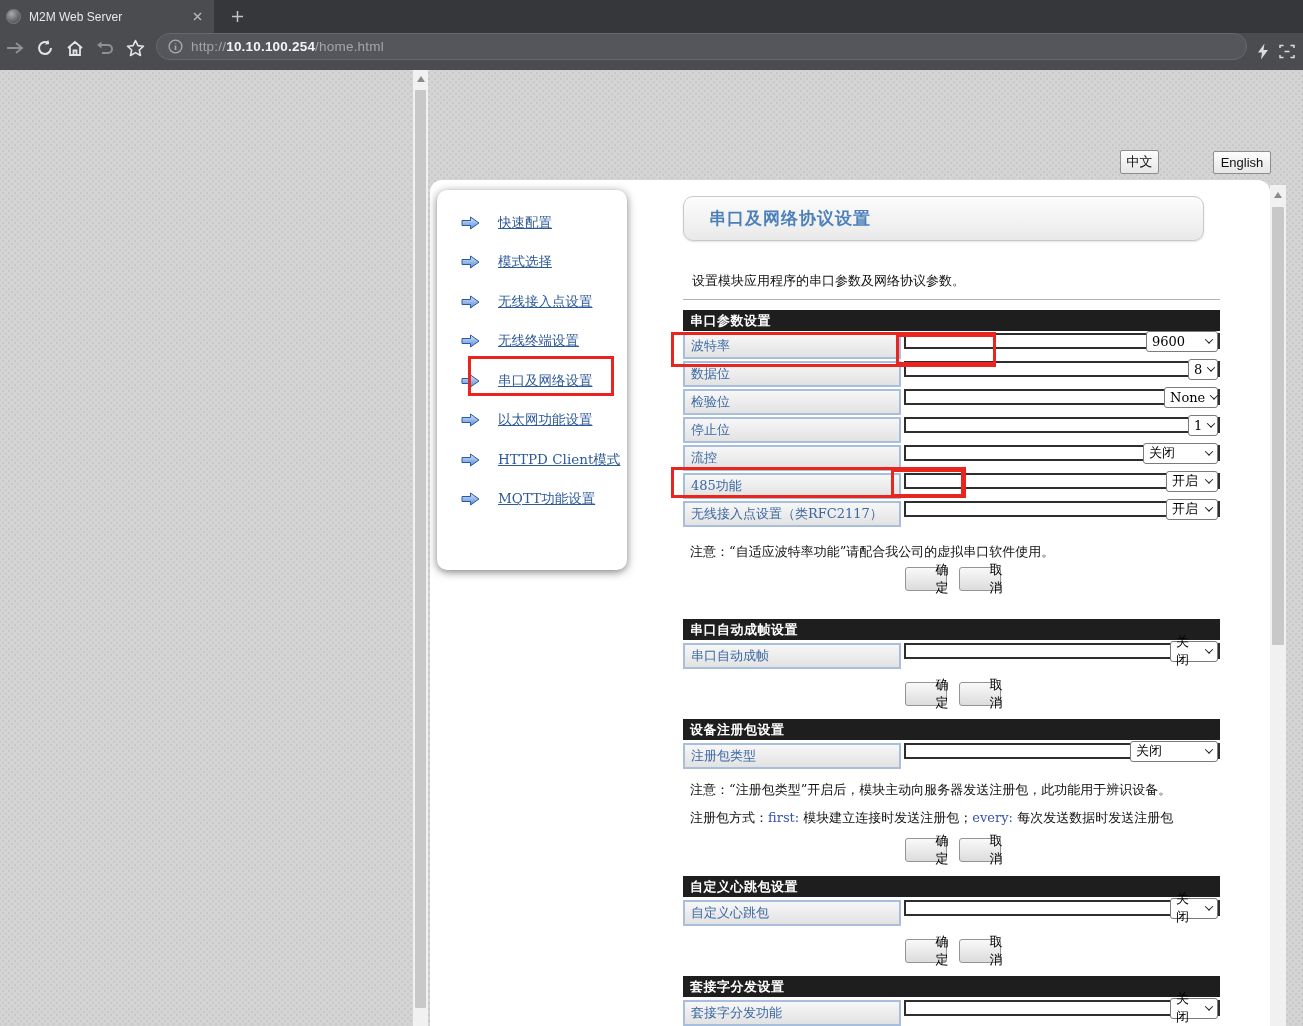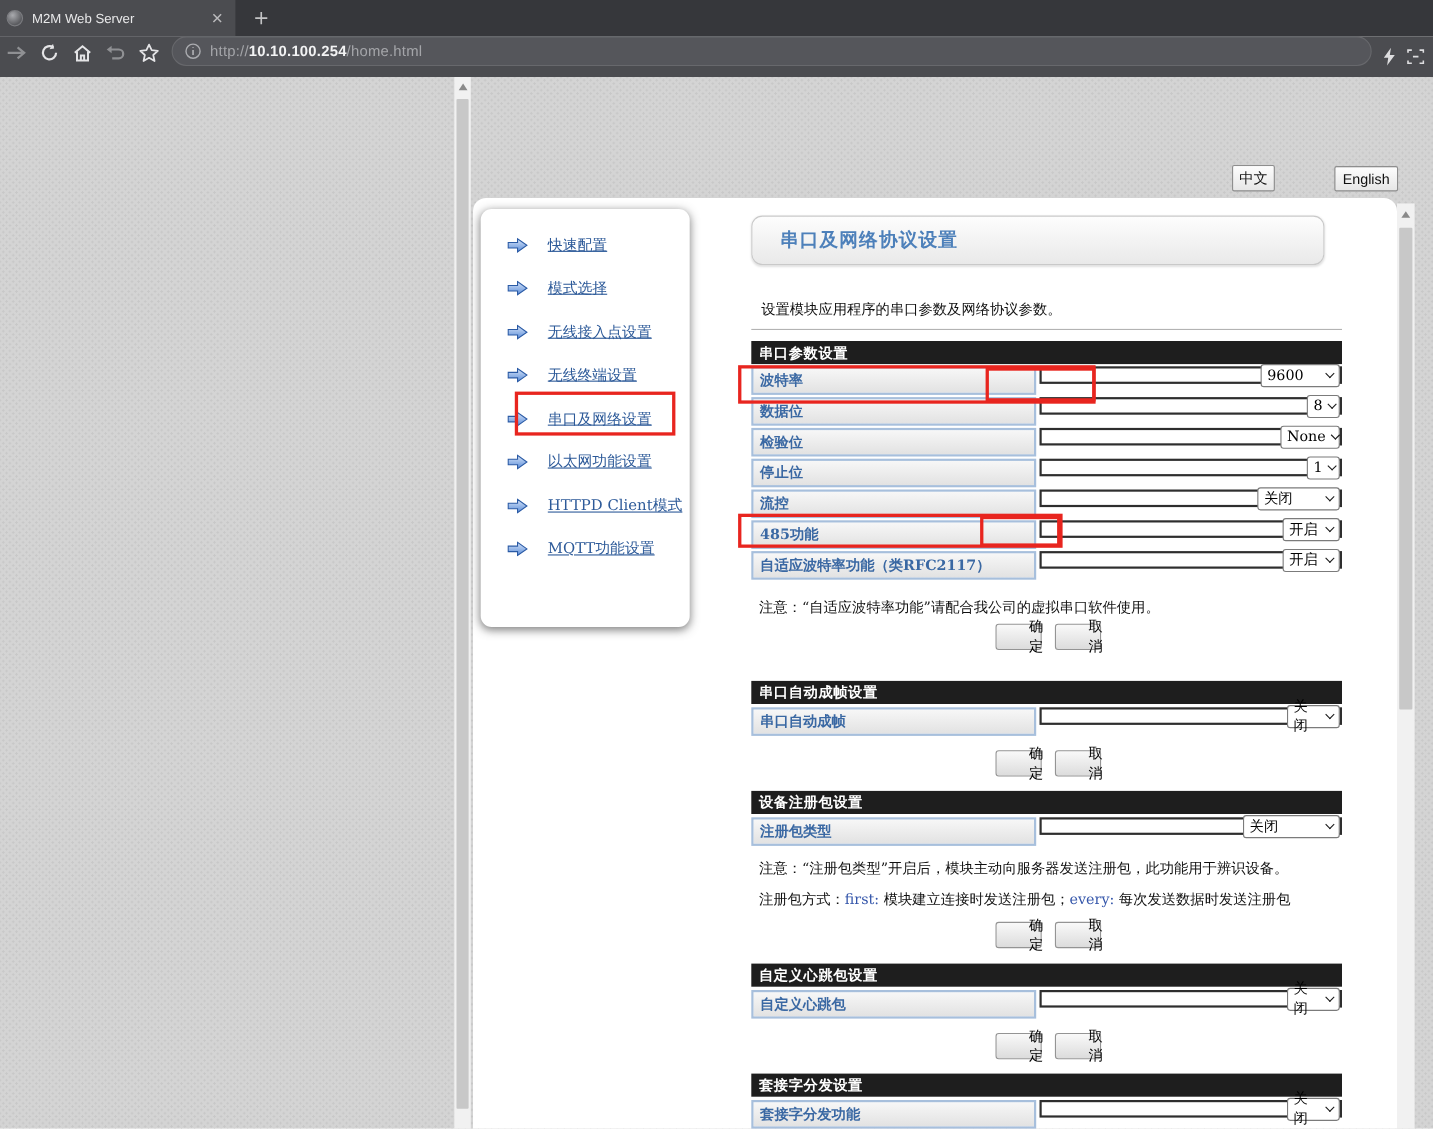--- a/index.html
+++ b/index.html
@@ -55,22 +55,22 @@
   .titlebox { width:521px; height:45px; border:1px solid #c9c9c9; border-radius:10px;
     background:linear-gradient(#fdfdfd,#e9e9e9); display:flex; align-items:center;
     box-shadow:0 1px 2px rgba(0,0,0,.12); }
   .titlebox span { margin-left:25px; font-size:17px; font-weight:bold; color:#4d80ba; letter-spacing:1px; }
   .subtitle { margin-top:31px; margin-left:9px; font-size:13px; color:#111; }
   .rule { margin-top:9px; border:0; border-top:1px solid #b3b3b3; width:537px; }
 
   .secheader { margin-top:9px; height:21px; background:#1e1e1e; color:#fff; font-size:13px; font-weight:bold;
     display:flex; align-items:center; padding-left:7px; letter-spacing:.5px; }
   .row { display:flex; gap:3px; margin-top:2px; }
-  .cell-label { width:259px; height:26px; border:2px solid #a7bfdc; background:linear-gradient(#f7f7f7,#e2e2e2);
-    color:#3a68a3; font-weight:bold; font-size:13px; display:flex; align-items:center; padding-left:6px; }
+  .cell-label { width:218px; height:26px; border:2px solid #a7bfdc; background:linear-gradient(#f7f7f7,#e2e2e2);
+    color:#3a68a3; font-weight:normal; font-size:13px; display:flex; align-items:center; padding-left:6px; }
   .cell-value { flex:1; height:16px; border:2px solid #2e2e2e; background:#fff; display:flex; align-items:center; padding-left:20px;justify-content:flex-end; }
 
   .sel { height:21px; border:1px solid #7b7b7b; border-radius:3px; background:#fff; display:flex; align-items:center;
     justify-content:space-between; padding:0 5px; font-size:13px; color:#000; cursor:pointer; }
   .chev { width:6px; height:6px; border-right:1.8px solid #1a1a1a; border-bottom:1.8px solid #1a1a1a;
     transform:rotate(45deg) translate(-1px,-1px); margin-left:6px; flex:none; }
   .sw30{width:30px}.sw48{width:48px}.sw52{width:52px}.sw54{width:54px}.sw72{width:72px}.sw75{width:75px}.sw88{width:88px}
 
   .note { font-size:13px; color:#111; margin-left:7px; }
   .note-first { color:#3355aa; }
@@ -282,21 +282,21 @@
     <div class="row">
         <div class="cell-label">485功能</div>
         <div class="cell-value">
           <div class="sel sw52">
             <span>开启</span>
             <span class="chev"></span>
           </div>
         </div>
       </div>
     <div class="row">
-        <div class="cell-label">自适应波特率功能（类RFC2117）</div>
+        <div class="cell-label">无线接入点设置（类RFC2117）</div>
         <div class="cell-value">
           <div class="sel sw52">
             <span>开启</span>
             <span class="chev"></span>
           </div>
         </div>
       </div>
     <div class="note" style="margin-top:16px">注意：“自适应波特率功能”请配合我公司的虚拟串口软件使用。</div>
     <div class="btnrow" style="margin-top:6px">
       <div class="btn">确定</div>

